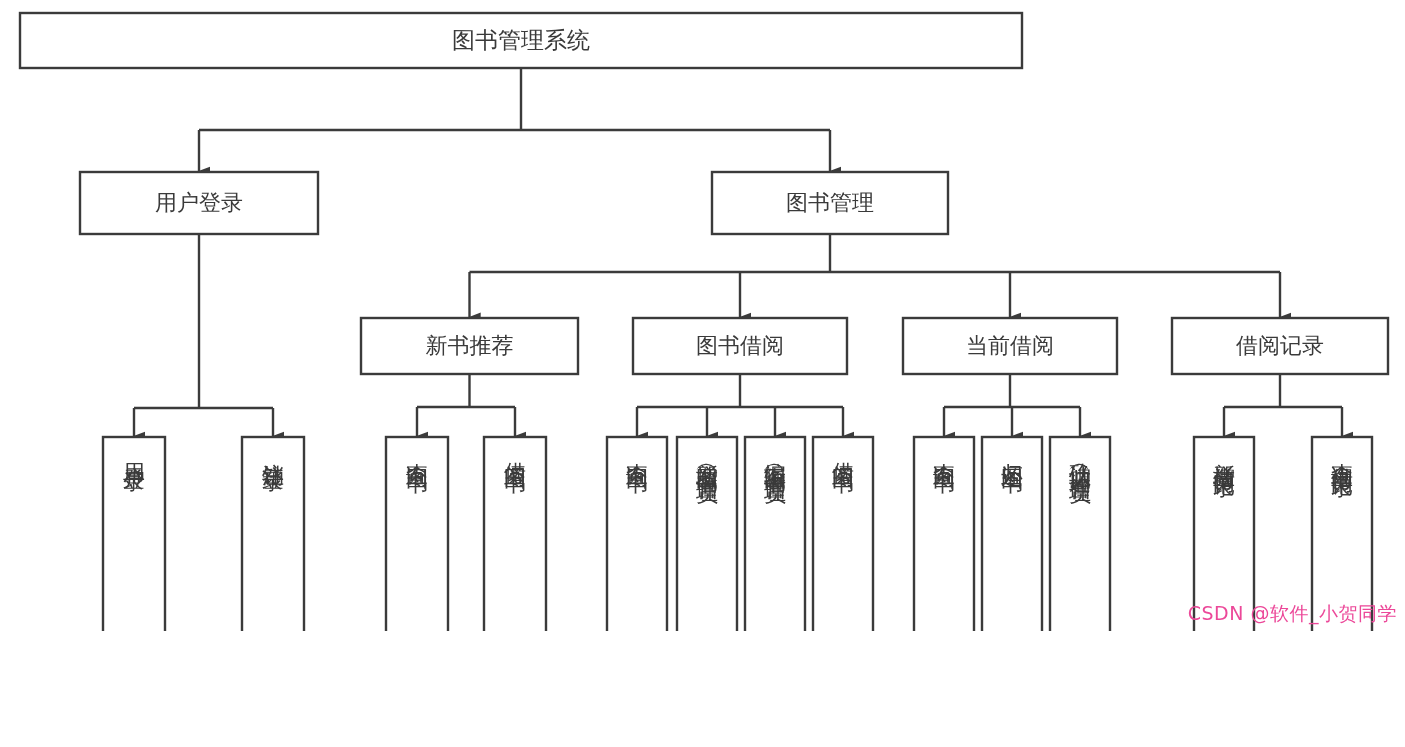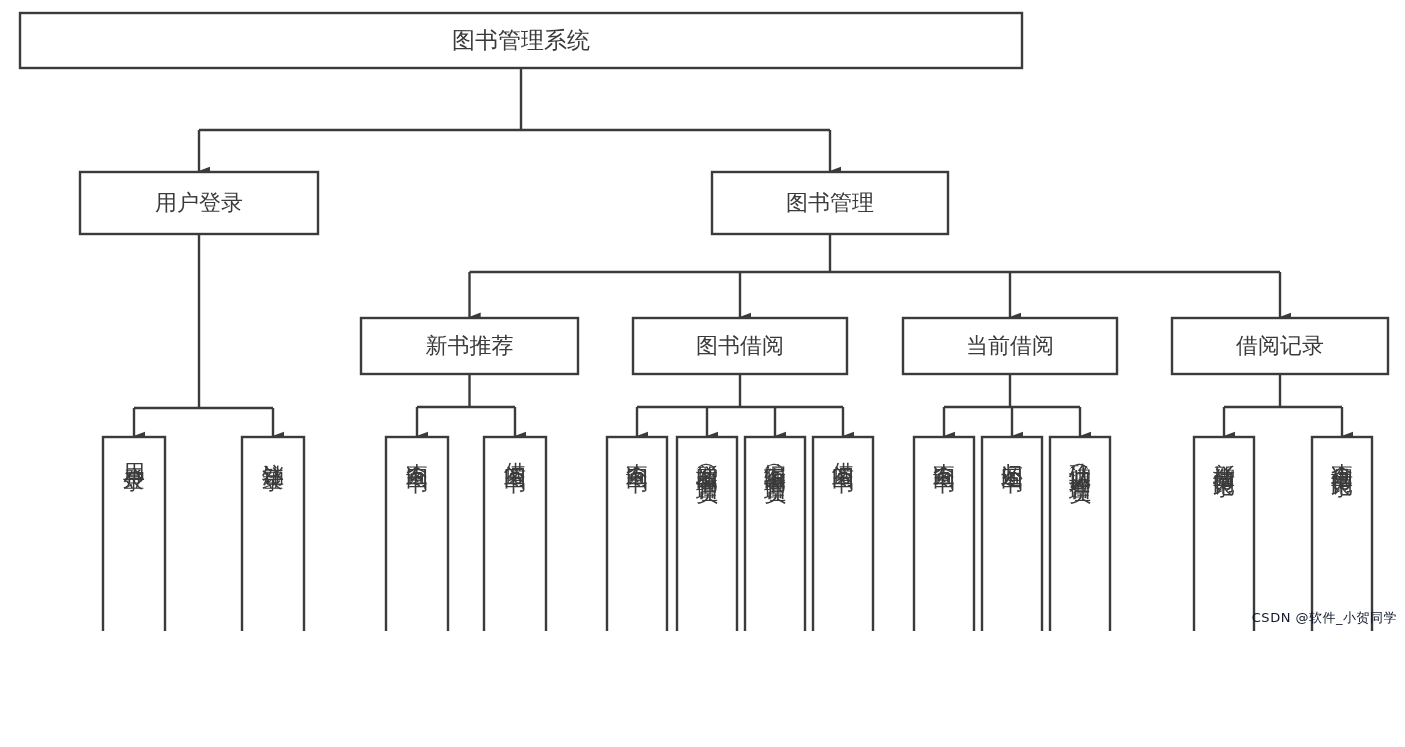--- a/index.html
+++ b/index.html
@@ -65,22 +65,22 @@
   }
   .arrow-head {
     fill: #3b3b3b;
     stroke: none;
   }
   .watermark {
     position: absolute;
     right: 8px;
     bottom: 4px;
     font-family: "DejaVu Sans", "Liberation Sans", sans-serif;
-    font-size: 13px;
-    color: #0f172a;
+    font-size: 19px;
+    color: #ec4899;
     white-space: nowrap;
     letter-spacing: 0.5px;
   }
 </style>
 </head>
 <body>
 
 <div id="diagram-root">
   <svg class="diagram-svg" viewBox="0 0 1405 747">
     <defs>

